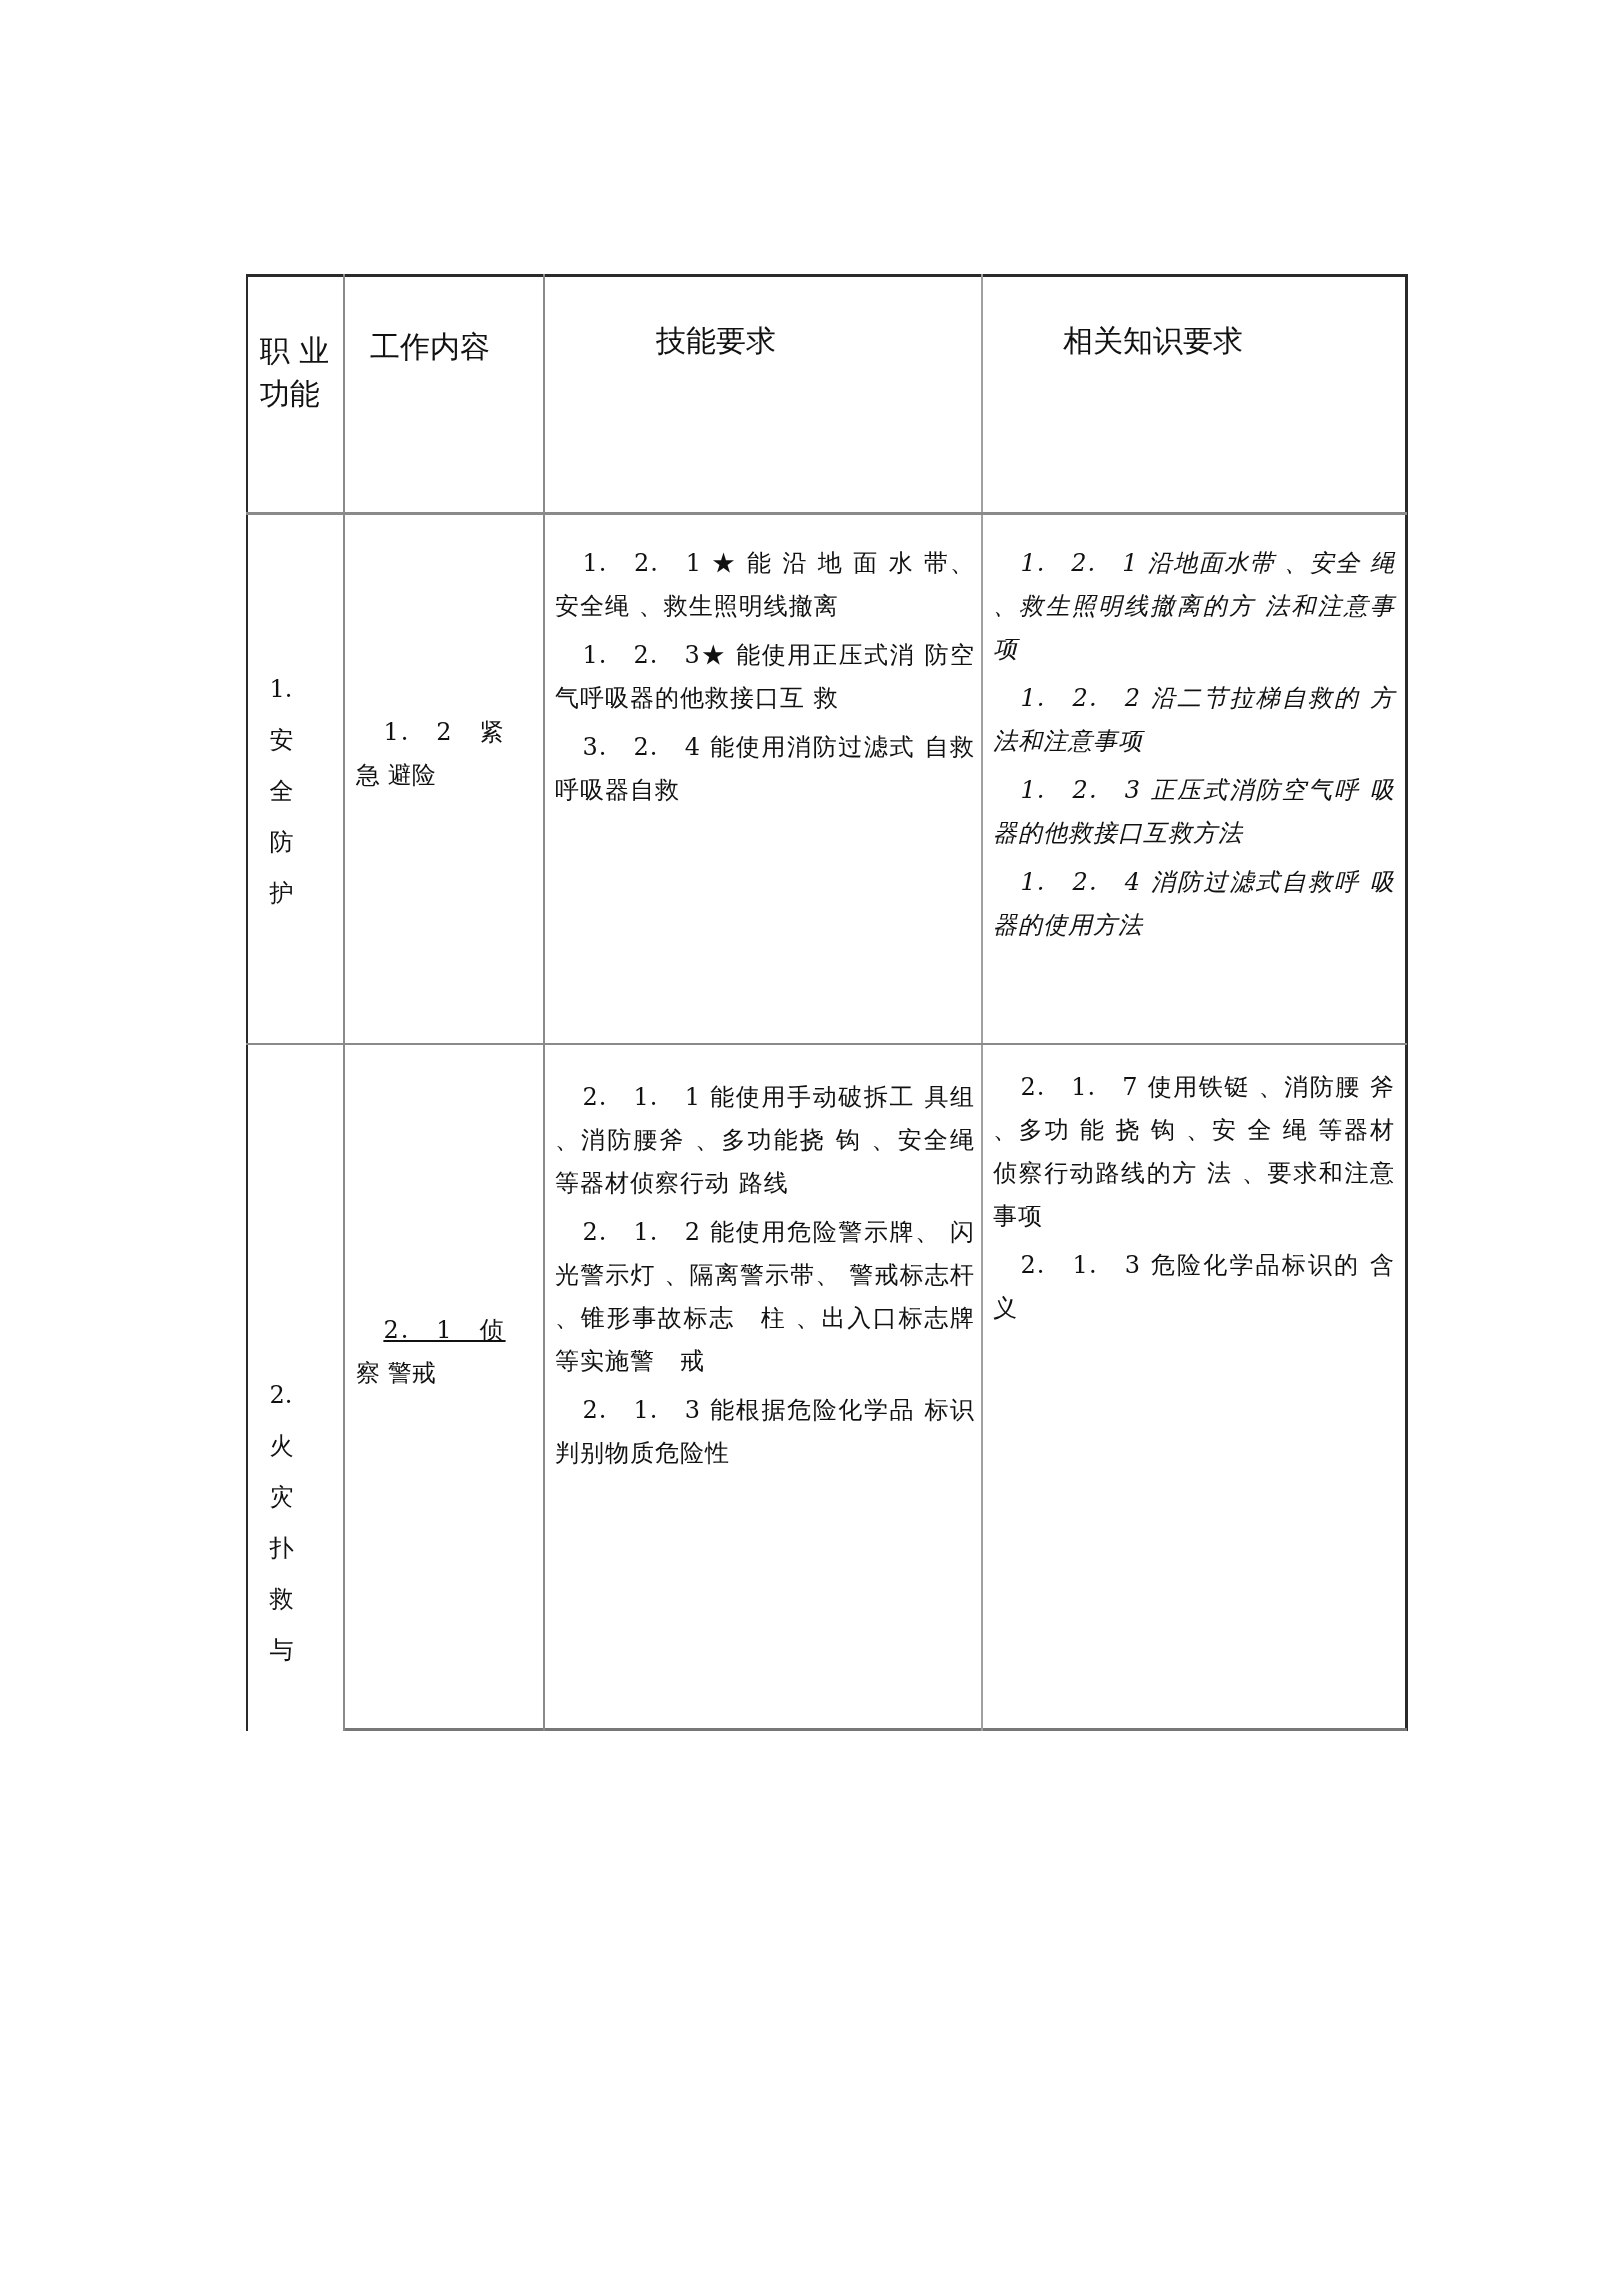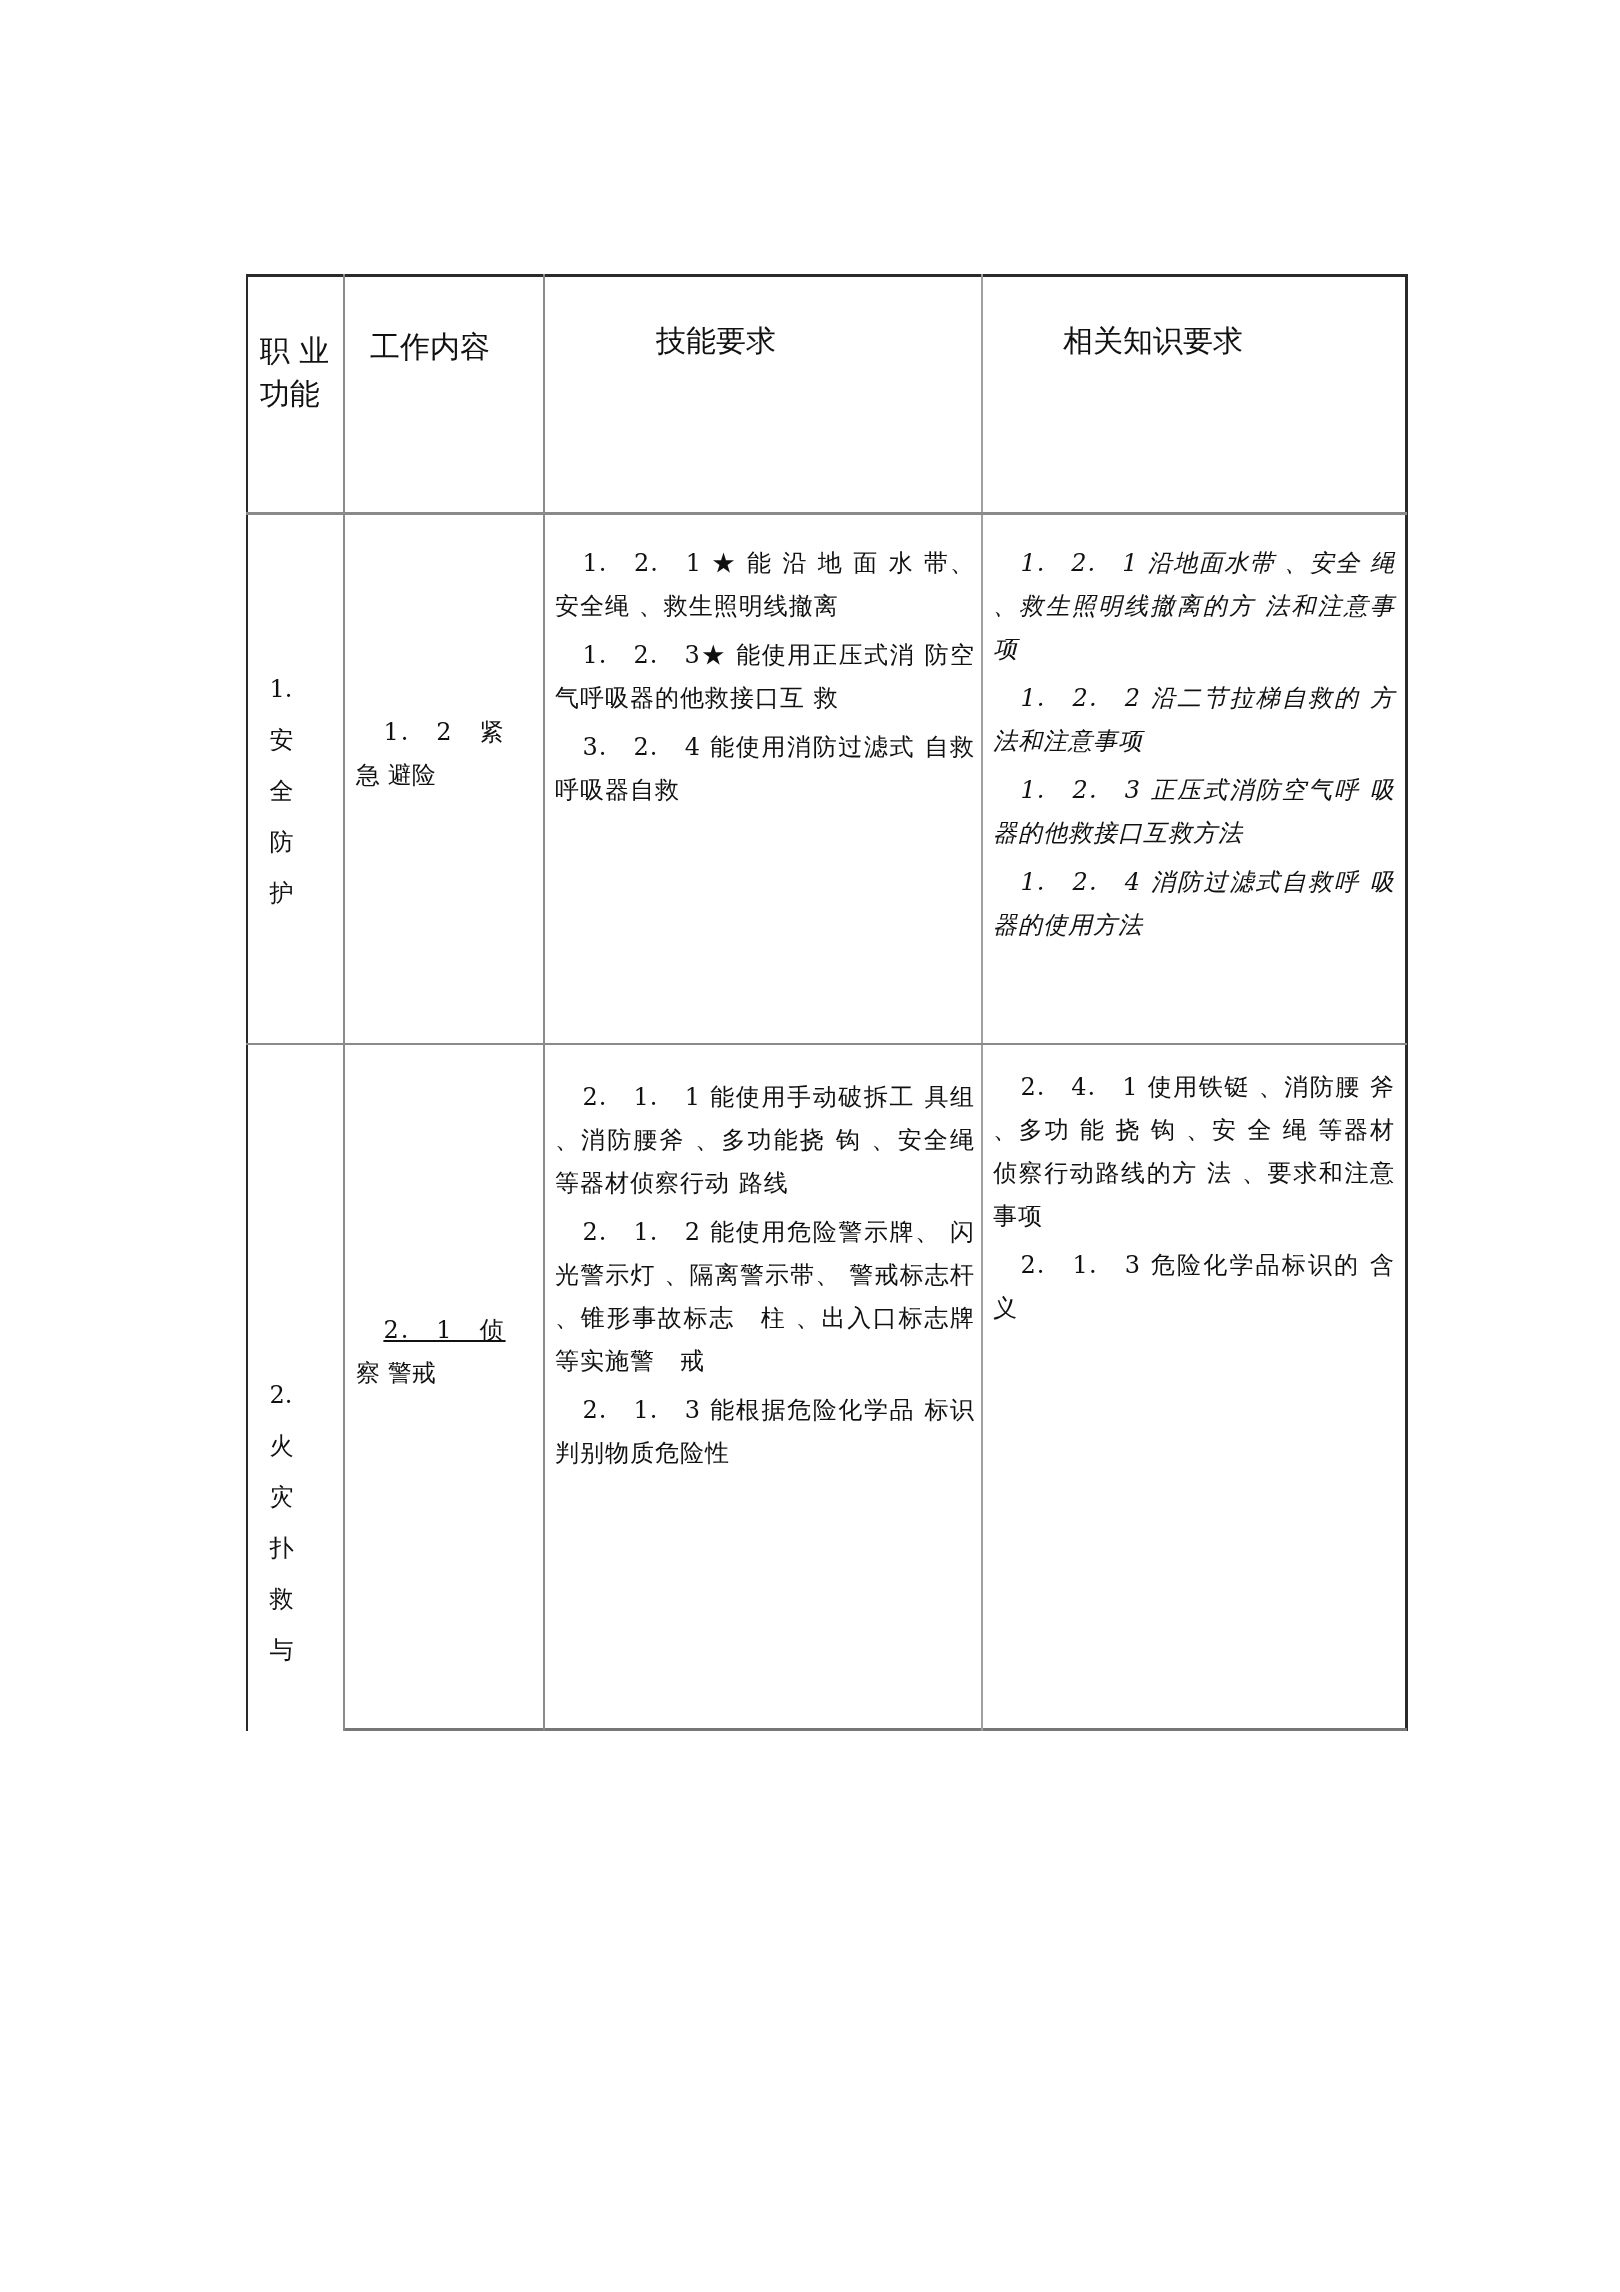--- a/index.html
+++ b/index.html
@@ -85,19 +85,19 @@
     <div class="cell" style="left:110px;top:1035px;width:176px;">
       <div style="padding-left:27.4px;letter-spacing:2px;text-decoration:underline;">2.　1　侦</div>
       <div>察 警戒</div>
     </div>
     <div class="cell" style="left:309px;top:802px;width:420px;">
       <p class="item"><span class="ind"></span><span>2.　1.　1 能使用手动破拆工 具组 、消防腰斧 、多功能挠 钩 、安全绳等器材侦察行动 路线</span></p>
       <p class="item"><span class="ind"></span><span>2.　1.　2 能使用危险警示牌、 闪光警示灯 、隔离警示带、 警戒标志杆 、锥形事故标志　柱 、出入口标志牌等实施警　戒</span></p>
       <p class="item"><span class="ind"></span><span>2.　1.　3 能根据危险化学品 标识判别物质危险性</span></p>
     </div>
     <div class="cell" style="left:747px;top:792px;width:402px;">
-      <p class="item"><span class="ind"></span><span>2.　4.　1 使用铁铤 、消防腰 斧 、多功 能 挠 钩 、安 全 绳 等器材侦察行动路线的方 法 、要求和注意事项</span></p>
+      <p class="item"><span class="ind"></span><span>2.　1.　7 使用铁铤 、消防腰 斧 、多功 能 挠 钩 、安 全 绳 等器材侦察行动路线的方 法 、要求和注意事项</span></p>
       <p class="item"><span class="ind"></span><span>2.　1.　3 危险化学品标识的 含义</span></p>
     </div>
 
   </div>
 </div>
 
 
 </body></html>

